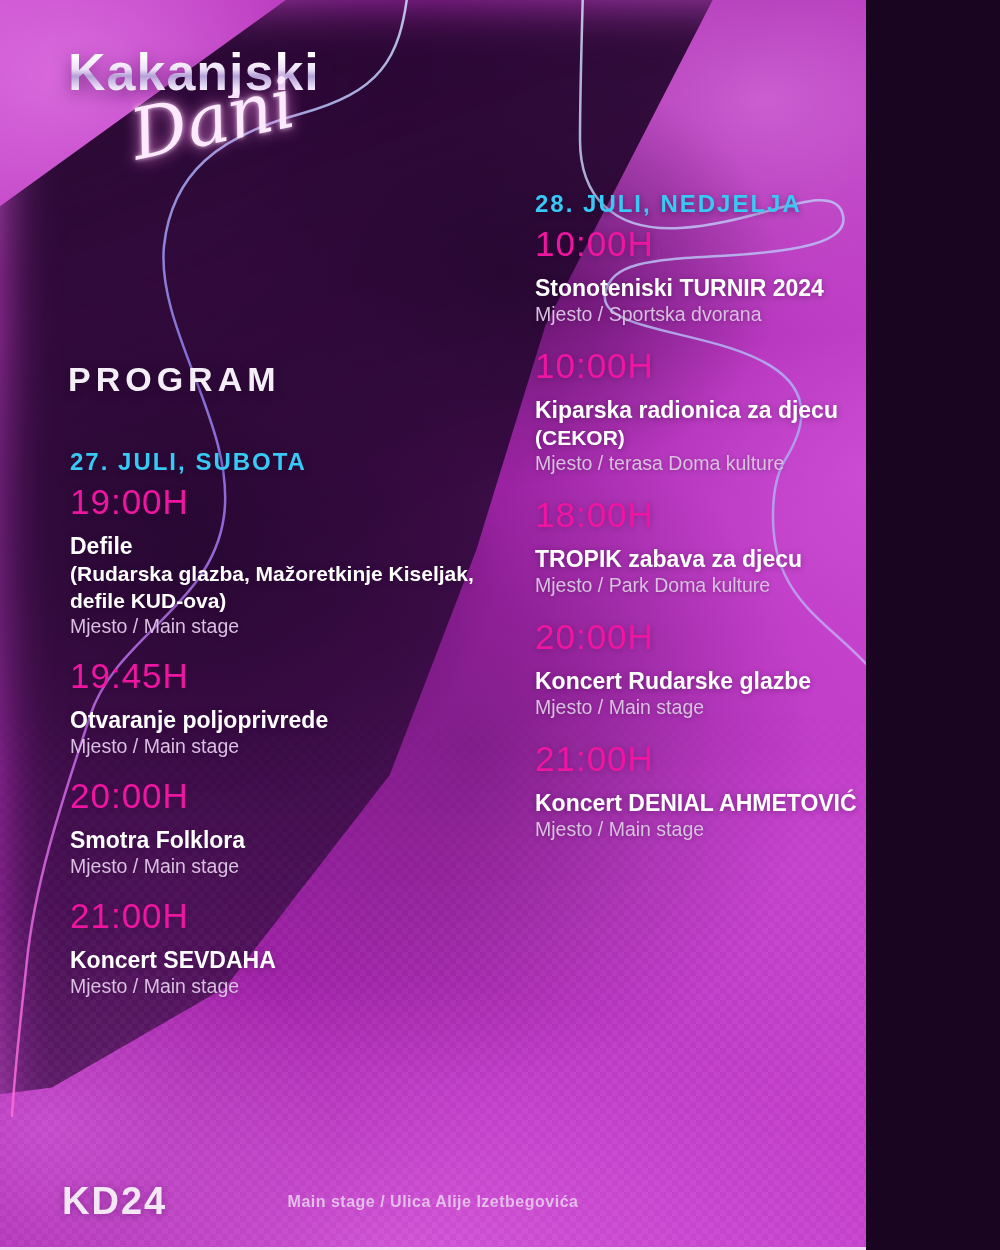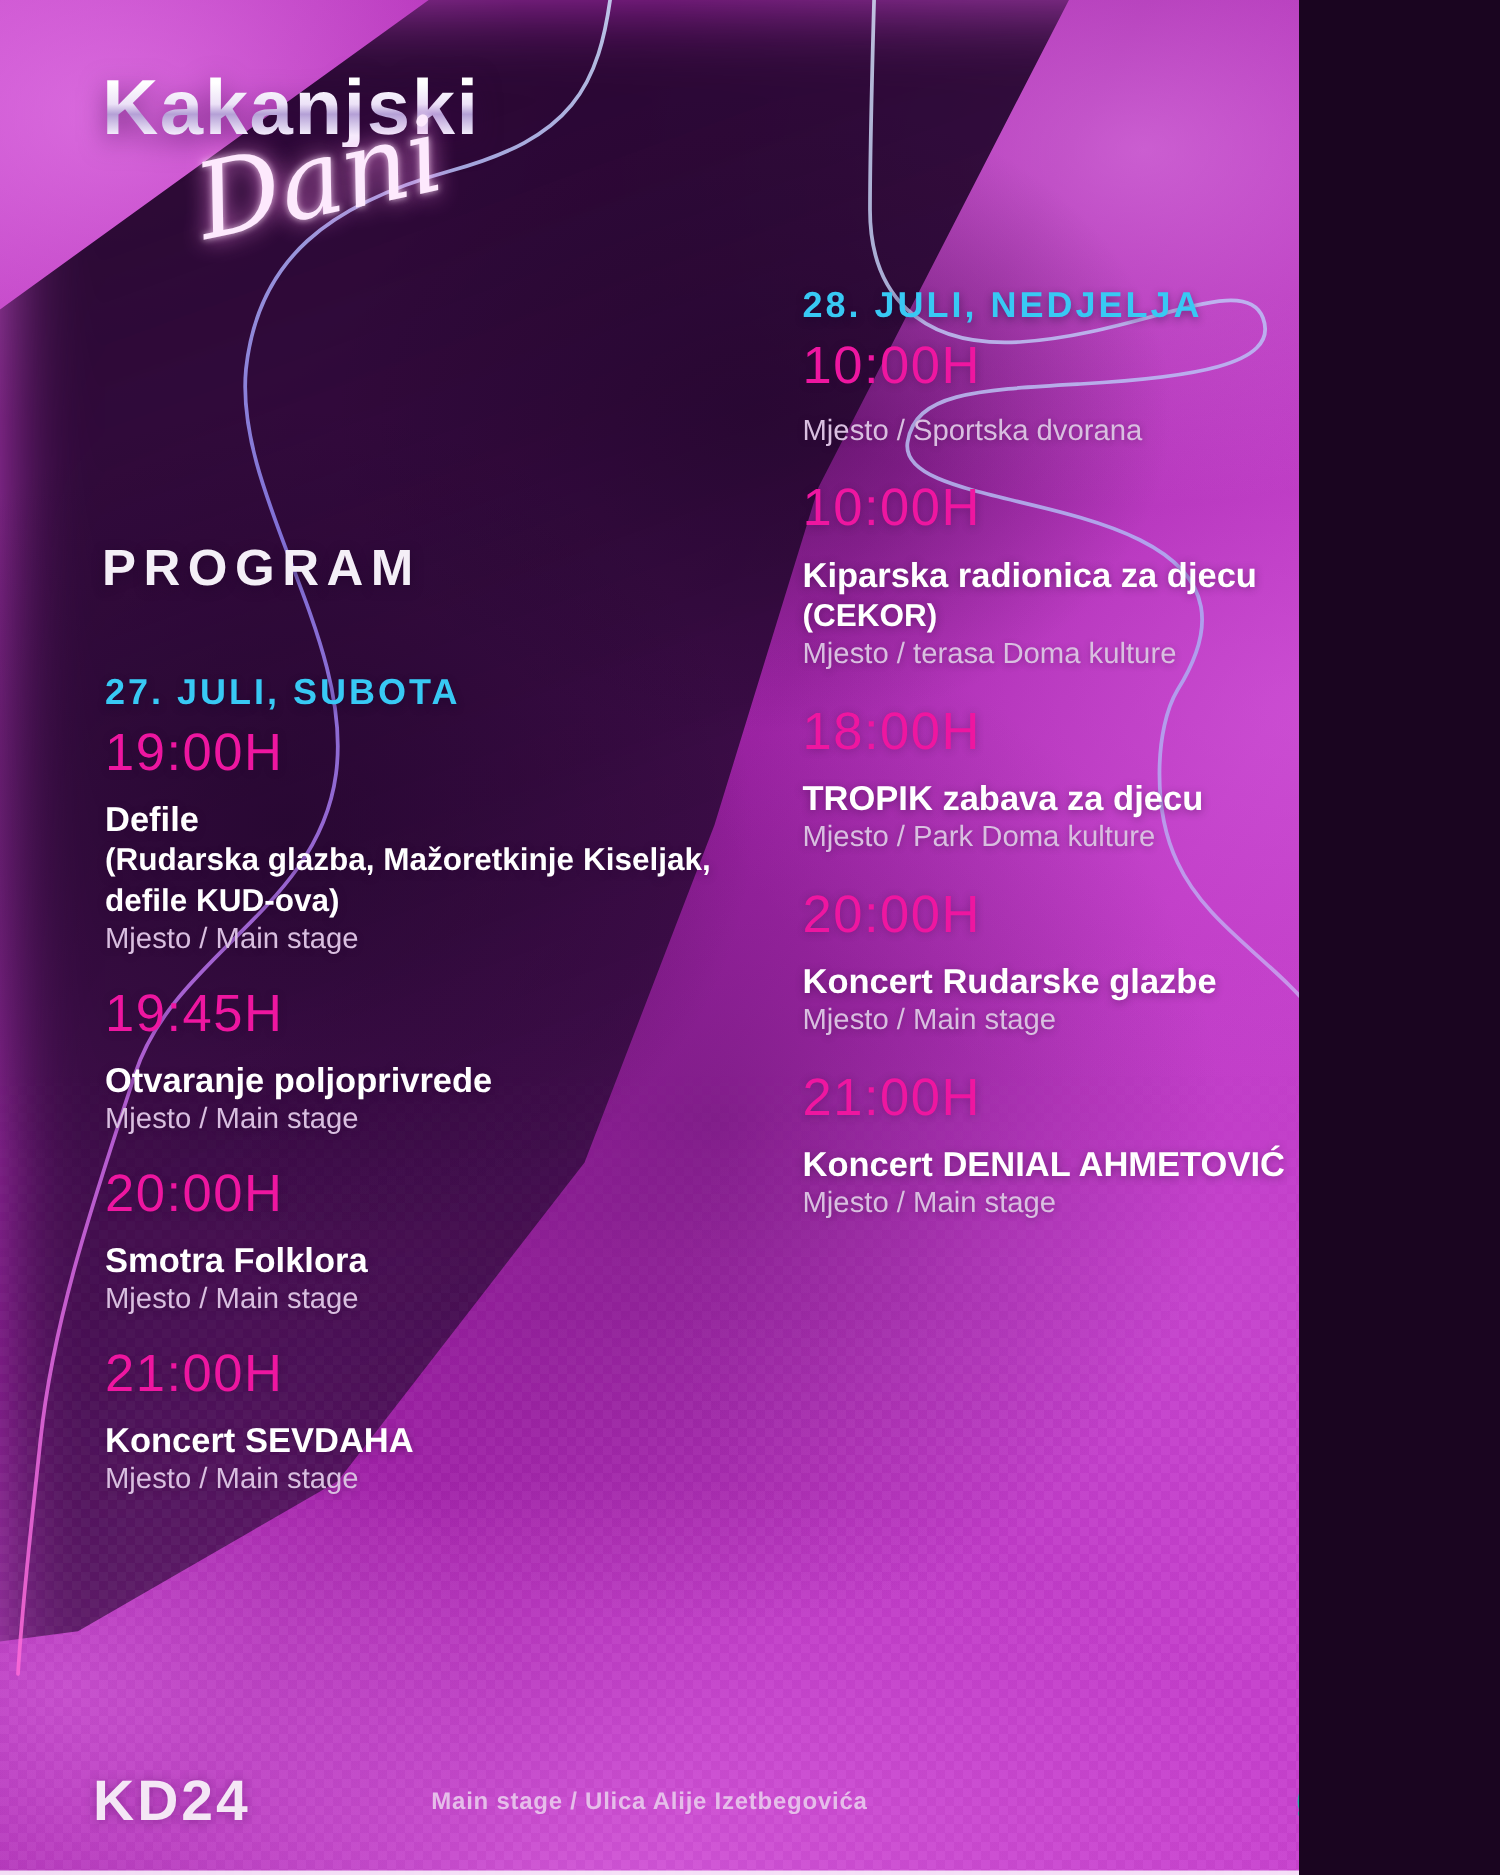--- a/index.html
+++ b/index.html
@@ -158,20 +158,21 @@
       <div class="location">Mjesto / Main stage</div>
     </div>
   </div>
 
   <div class="col col-right">
     <div class="date-label">28. JULI, NEDJELJA</div>
 
 
     <div class="event">
       <div class="time">10:00H</div>
+      <div class="title">Stonoteniski TURNIR 2024</div>
       <div class="location">Mjesto / Sportska dvorana</div>
     </div>
 
     <div class="event">
       <div class="time">10:00H</div>
       <div class="title">Kiparska radionica za djecu</div>
       <div class="detail">(CEKOR)</div>
       <div class="location">Mjesto / terasa Doma kulture</div>
     </div>
 

